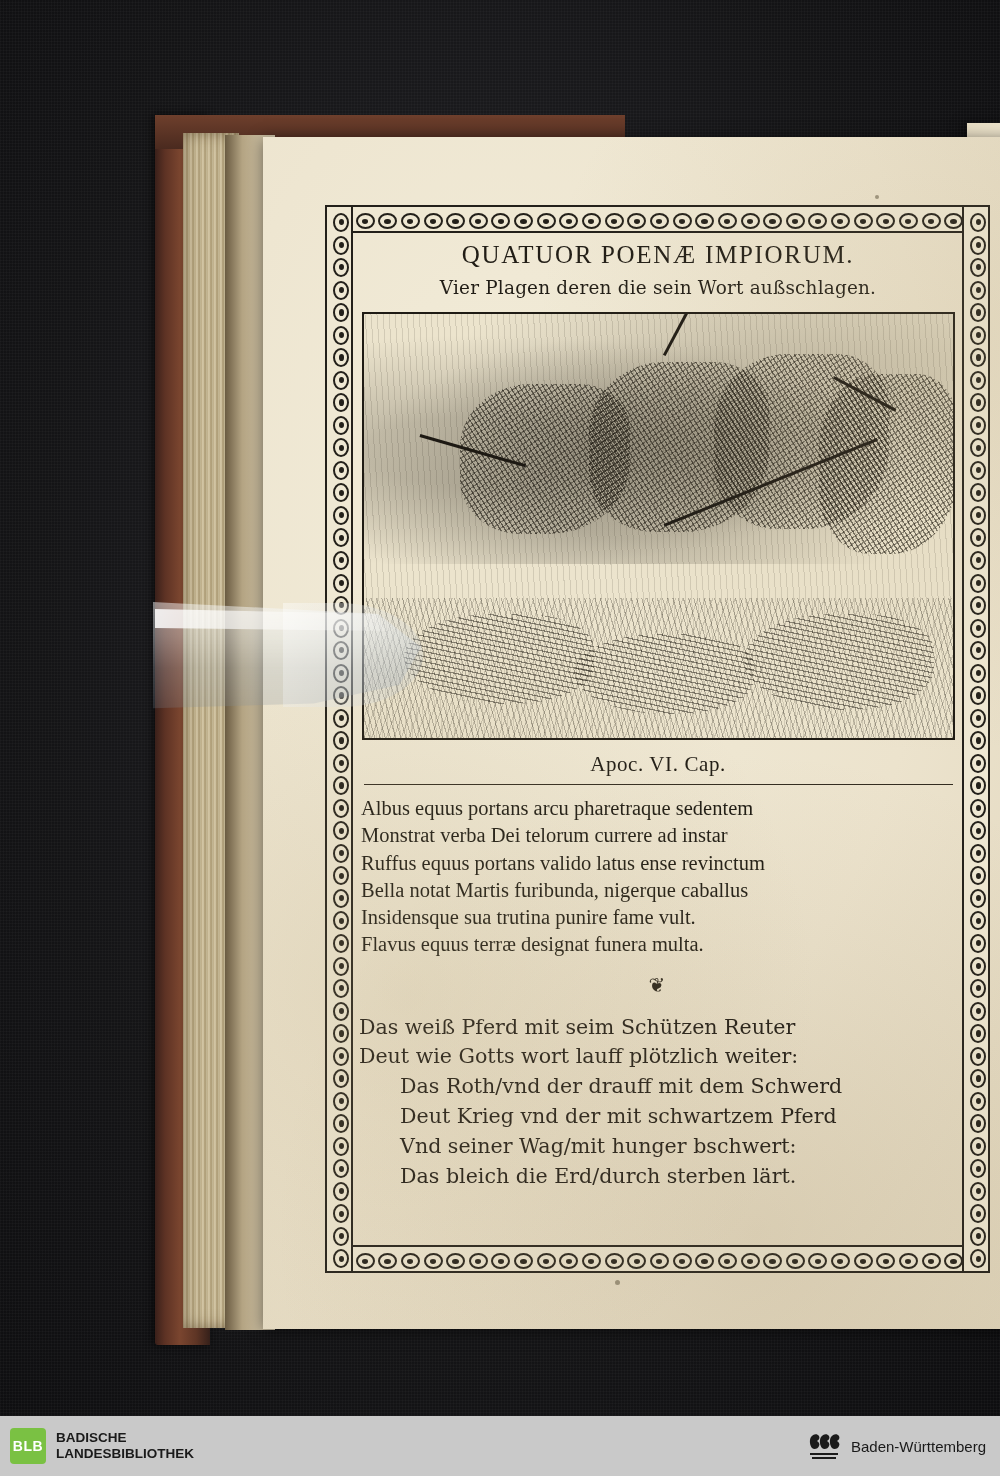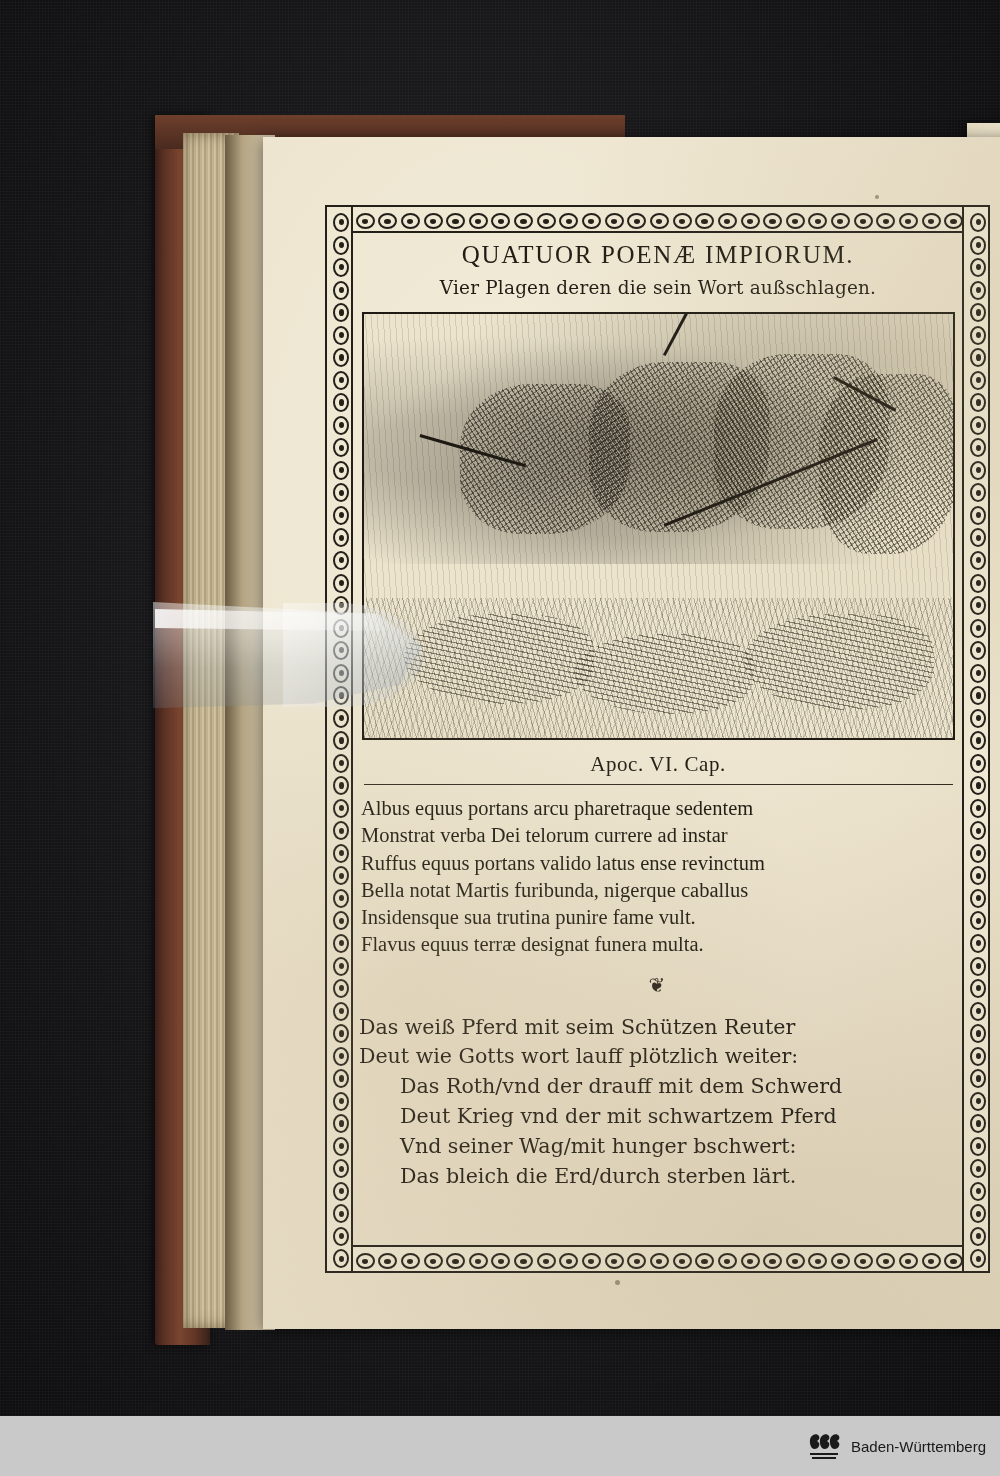--- a/index.html
+++ b/index.html
@@ -646,20 +646,27 @@
 
   <div id="glass">
     <div class="wedge"></div>
     <div class="edge"></div>
     <div class="hi"></div>
   </div>
 
 </div>
 
 <div id="footer">
+  <div id="footer-left">
+    <div class="blb-logo">BLB</div>
+    <div id="blb-text">
+      <div>BADISCHE</div>
+      <div>LANDESBIBLIOTHEK</div>
+    </div>
+  </div>
   <div id="footer-right">
     <svg class="bw-crest" viewBox="0 0 34 30">
       <g fill="#1a1a1a">
         <path d="M4 6c2-3 6-4 8-1 1 2 0 4-2 5 2 1 3 3 2 5-1 3-5 4-7 2-2-2-3-8-1-11z"></path>
         <path d="M14 6c2-3 6-4 8-1 1 2 0 4-2 5 2 1 3 3 2 5-1 3-5 4-7 2-2-2-3-8-1-11z"></path>
         <path d="M24 6c2-3 6-4 8-1 1 2 0 4-2 5 2 1 3 3 2 5-1 3-5 4-7 2-2-2-3-8-1-11z"></path>
         <path d="M3 22h28v2H3zM5 26h24v2H5z"></path>
       </g>
     </svg>
     <div id="bw-label">Baden-Württemberg</div>

